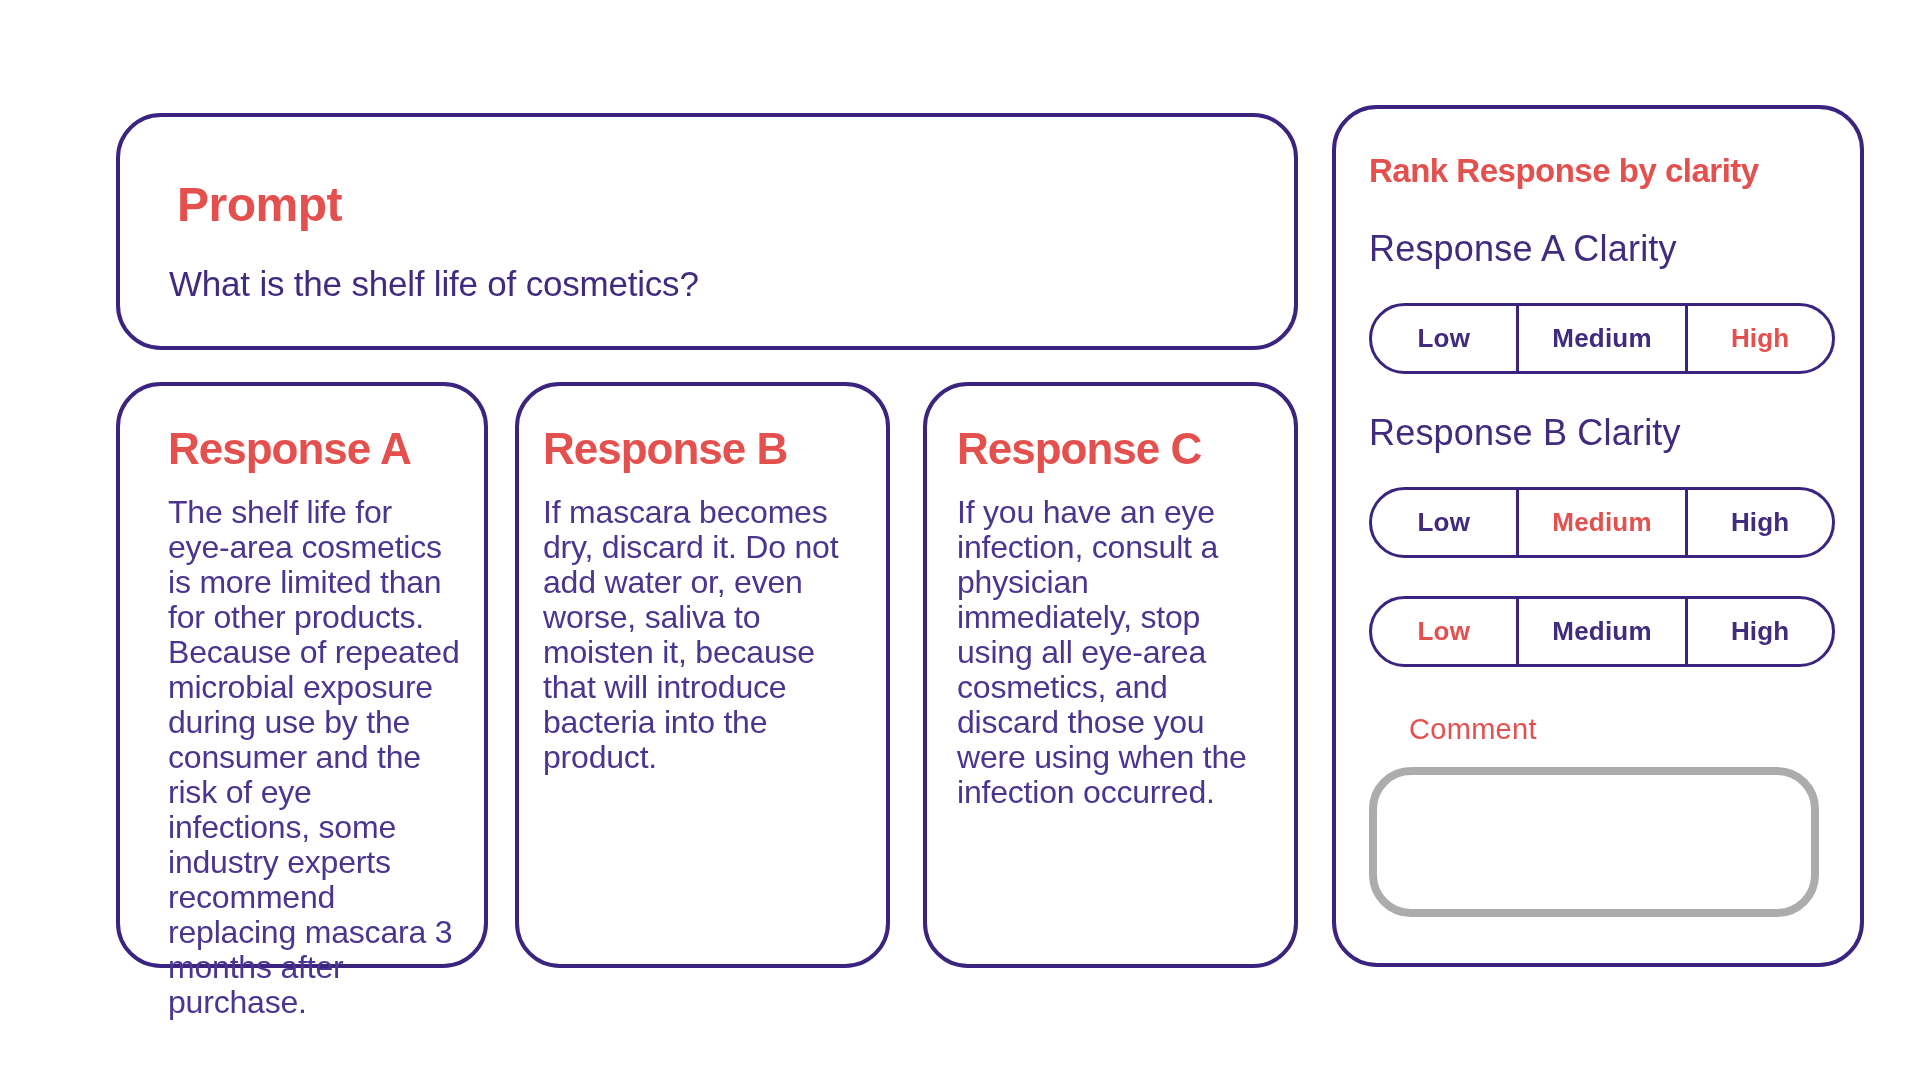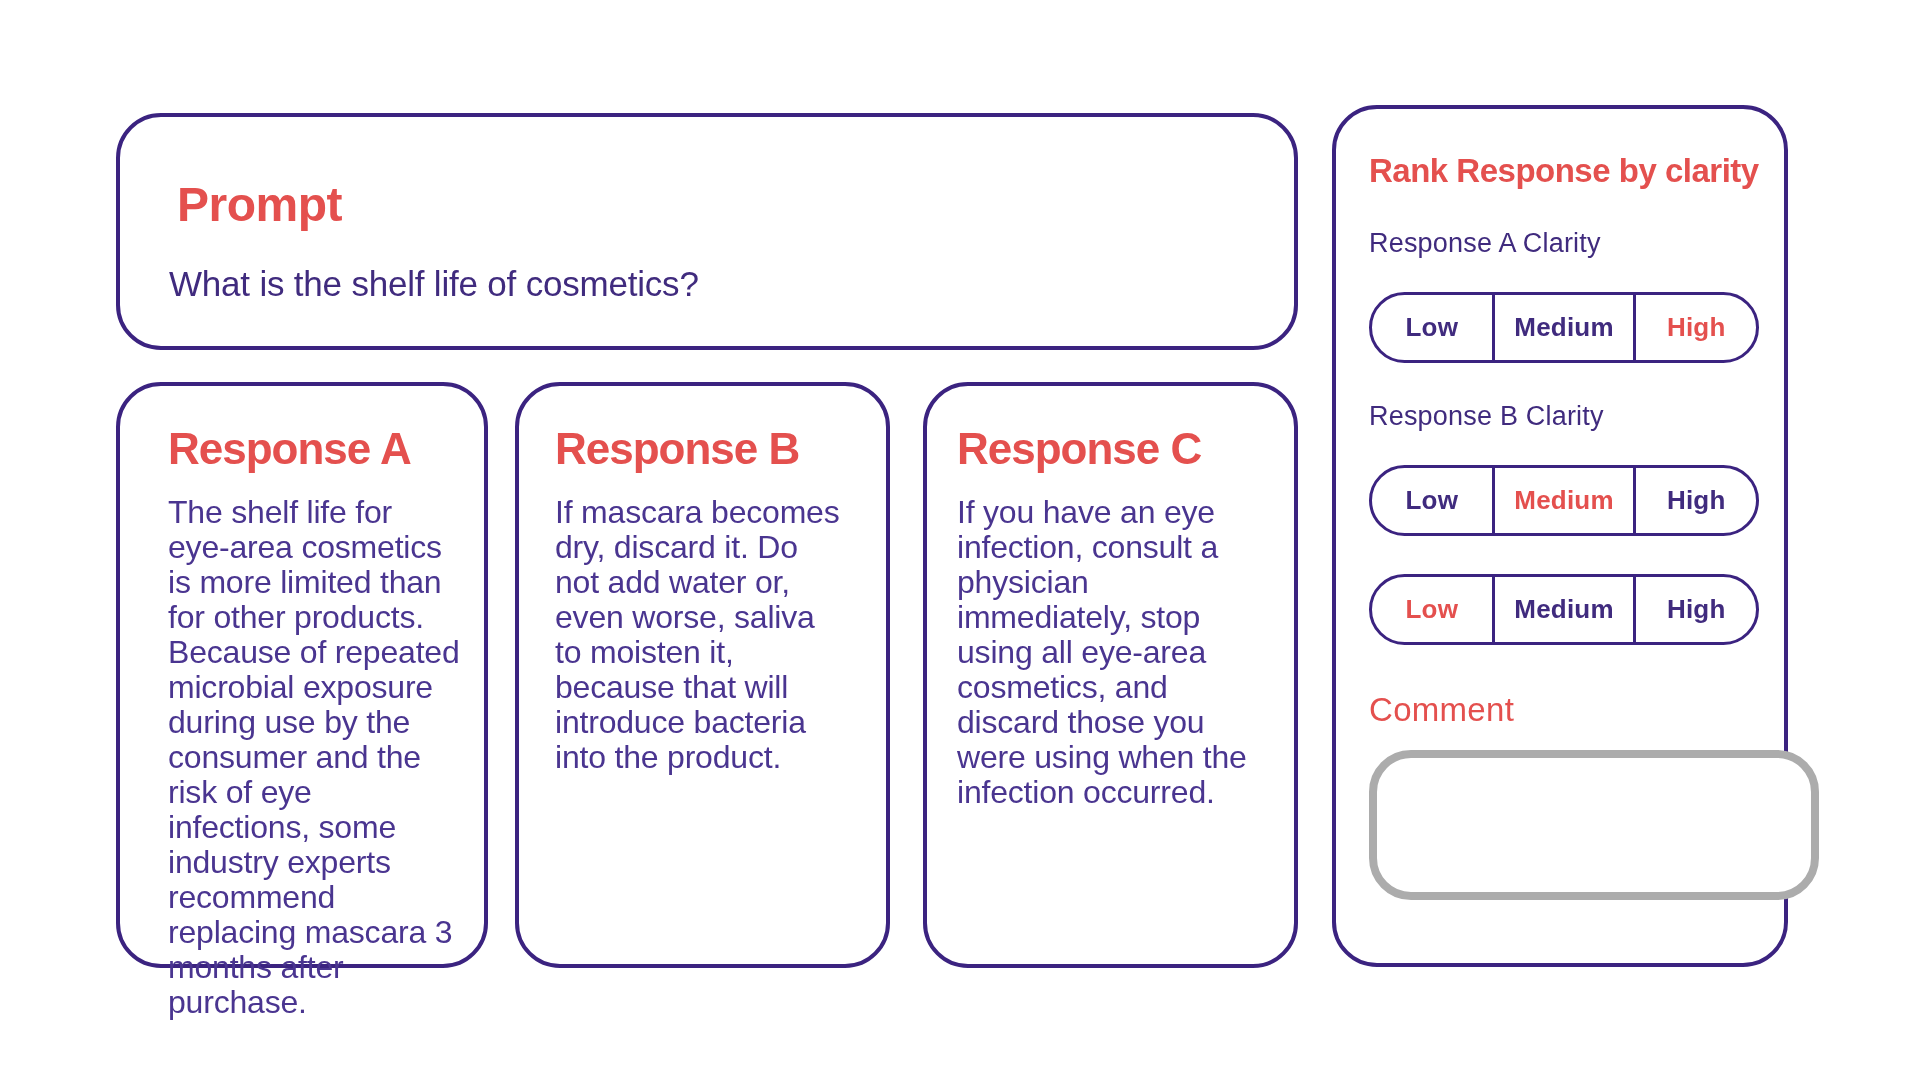--- a/index.html
+++ b/index.html
@@ -20,40 +20,40 @@
 
   
   .prompt-card{left:116px;top:113px;width:1182px;height:237px;padding:60px 40px 0 57px;}
   .prompt-title{color:var(--red);font-size:48px;font-weight:bold;letter-spacing:-0.5px;}
   .prompt-question{color:var(--purple-text);font-size:35px;font-weight:400;
     margin-top:32px;margin-left:-8px;letter-spacing:-0.2px;}
 
   
   .response-card{top:382px;width:375px;height:586px;padding-top:38px;}
   .response-card.a{left:116px;width:372px;padding-left:48px;padding-right:22px;}
-  .response-card.b{left:515px;padding-left:36px;padding-right:44px;}
+  .response-card.b{left:515px;padding-left:24px;padding-right:44px;}
   .response-card.c{left:923px;padding-left:30px;padding-right:32px;}
   .response-title{color:var(--red);font-size:44px;font-weight:bold;letter-spacing:-1px;}
   .response-text{color:var(--purple-body);font-size:32px;line-height:35px;
     margin-top:21px;letter-spacing:-0.2px;}
 
   
-  .rank-panel{left:1332px;top:105px;width:456px;height:862px;padding:43px 25px 0 33px;}
+  .rank-panel{left:1332px;top:105px;width:532px;height:862px;padding:43px 25px 0 33px;}
   .rank-title{color:var(--red);font-size:33px;font-weight:bold;letter-spacing:-0.5px;}
   .group{margin-top:38px;}
-  .group-label{color:var(--purple-text);font-size:27px;font-weight:400;letter-spacing:0.2px;}
+  .group-label{color:var(--purple-text);font-size:36px;font-weight:400;letter-spacing:0.2px;}
   .seg{display:flex;align-items:stretch;height:71px;margin-top:33px;
     border:3px solid var(--purple-border);border-radius:36px;background:#ffffff;overflow:hidden;justify-content:center;}
   .seg-btn{flex:1 1 0;background:transparent;border:none;cursor:pointer;
     font-family:"Liberation Sans", sans-serif;font-size:26px;font-weight:bold;
     color:var(--purple-text);letter-spacing:0.2px;}
   .seg-btn.mid{flex:1.16 1 0;border-left:3px solid var(--purple-border);
     border-right:3px solid var(--purple-border);}
   .seg-btn.selected{color:var(--red);}
-  .comment-label{color:var(--red);font-size:33px;font-weight:400;margin-top:46px;letter-spacing:0.3px;}
+  .comment-label{color:var(--red);font-size:29px;font-weight:400;margin-top:46px;letter-spacing:0.3px;margin-left:40px;}
   .comment-box{display:block;width:450px;height:150px;margin-top:21px;
     border:8px solid var(--gray);border-radius:42px;background:#ffffff;resize:none;
     outline:none;padding:18px 24px;font-family:"Liberation Sans", sans-serif;
     font-size:24px;color:var(--purple-body);}
 </style>
 </head>
 <body>
 
 <div class="board">
 

